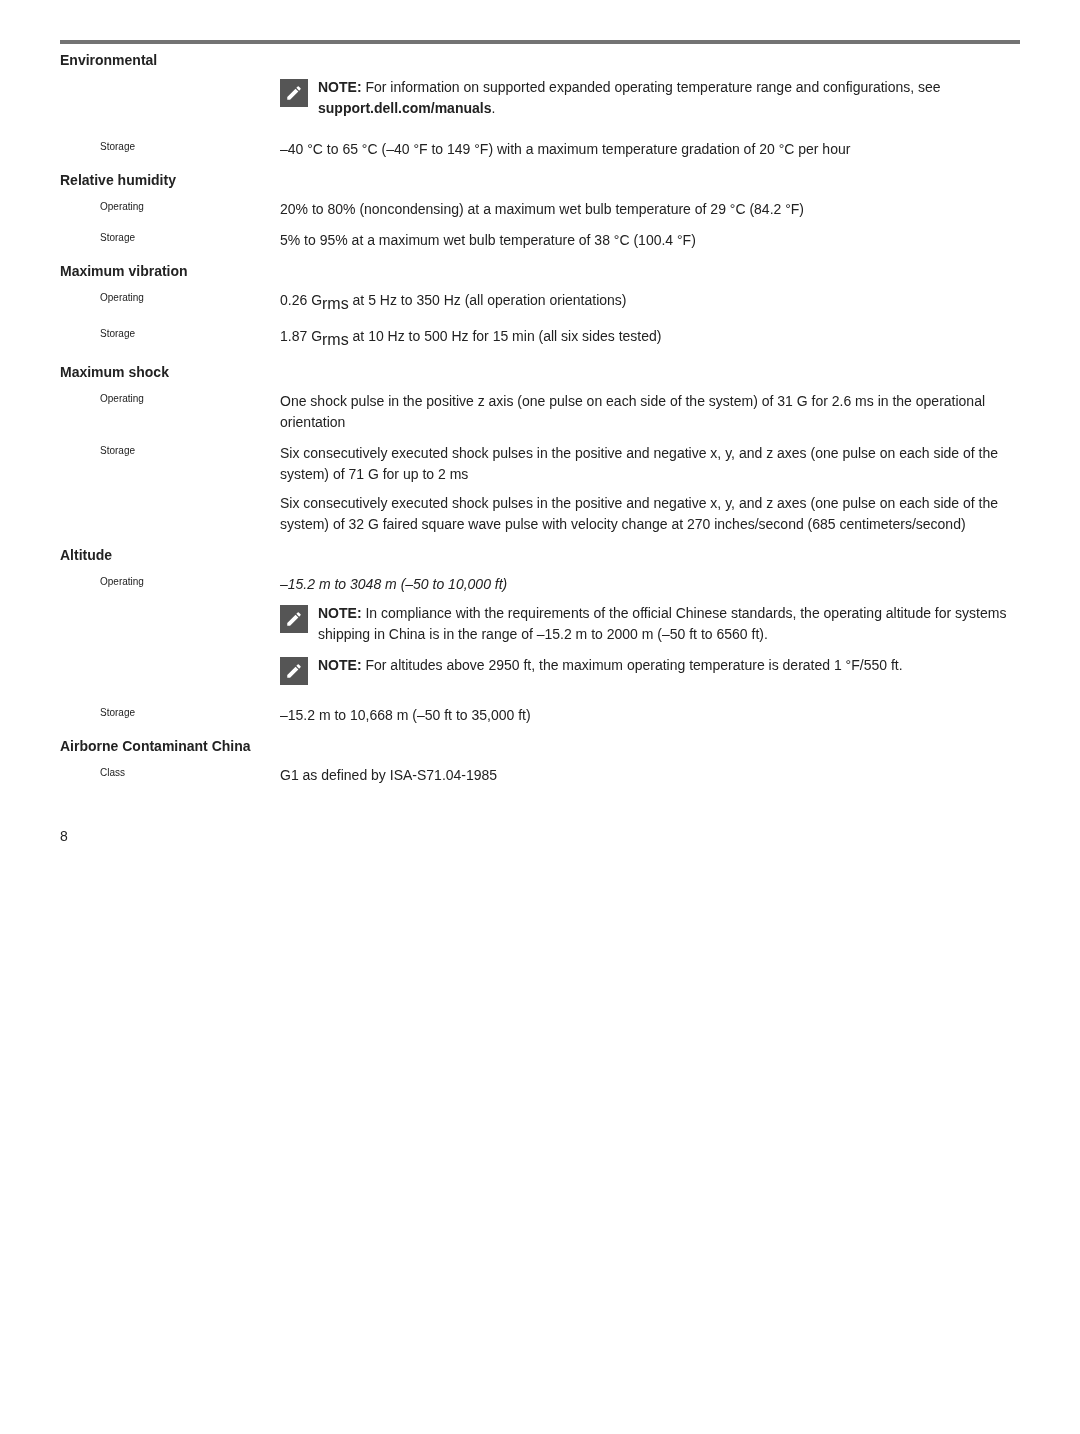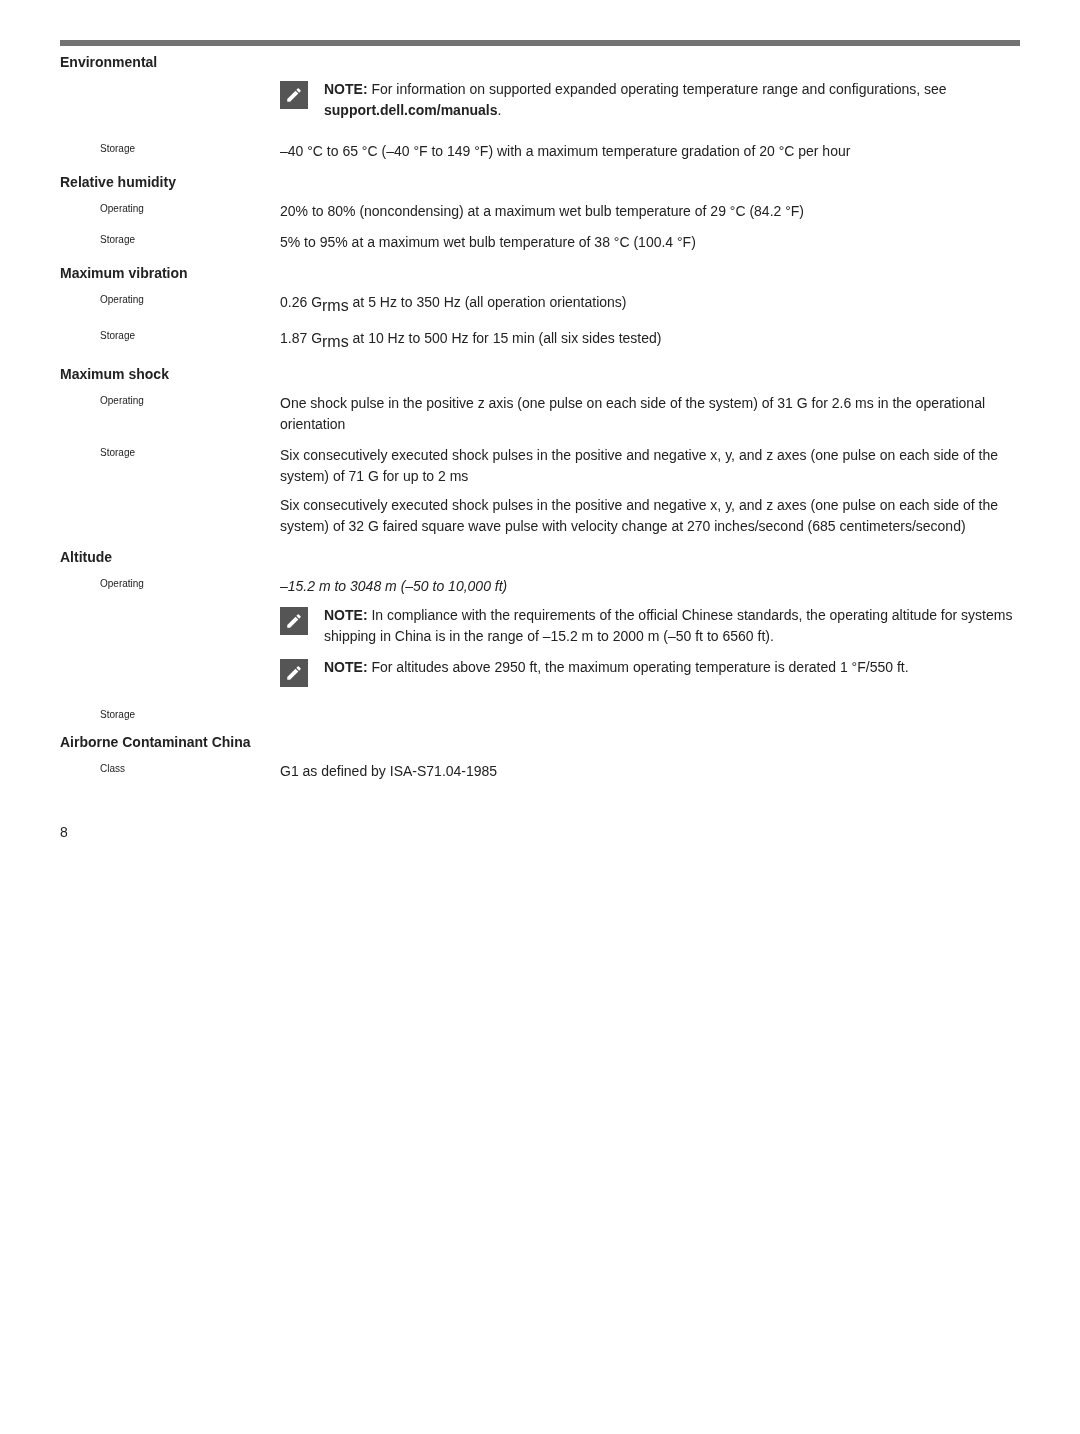--- a/index.html
+++ b/index.html
@@ -44,21 +44,21 @@
     .subsection-header {
       font-weight: bold;
       font-size: 14px;
       margin-top: 10px;
       margin-bottom: 8px;
     }
     .note-box {
       display: flex;
       align-items: flex-start;
       margin-bottom: 10px;
-      gap: 16px;
+      gap: 10px;
     }
     .note-icon {
       min-width: 28px;
       width: 28px;
       height: 28px;
       background: #555;
       display: flex;
       align-items: center;
       justify-content: center;
       margin-top: 2px;
@@ -89,21 +89,21 @@
     }
     sub {
       font-size: 16px;
       vertical-align: sub;
     }
     .page-number {
       margin-top: 40px;
       font-size: 14px;
     }
     .top-rule {
-      border-top: 6px solid #737373;
+      border-top: 4px solid #737373;
       margin-bottom: 0;
     }
   </style>
 </head>
 <body>
 
 <div class="page-container">
 
   <div class="section-header top-rule">
     <span class="section-header-text">Environmental</span>
@@ -199,20 +199,21 @@
         </div>
         <div class="note-text">
           <strong>NOTE:</strong> For altitudes above 2950 ft, the maximum operating temperature is derated 1 °F/550 ft.
         </div>
       </div>
     </div>
   </div>
 
   <div class="row">
     <div class="label-col">Storage</div>
+    <div class="value-col">–15.2 m to 10,668 m (–50 ft to 35,000 ft)</div>
   </div>
 
   <div class="subsection-header">Airborne Contaminant China</div>
 
   <div class="row">
     <div class="label-col">Class</div>
     <div class="value-col">G1 as defined by ISA-S71.04-1985</div>
   </div>
 
   <div class="page-number">8</div>

